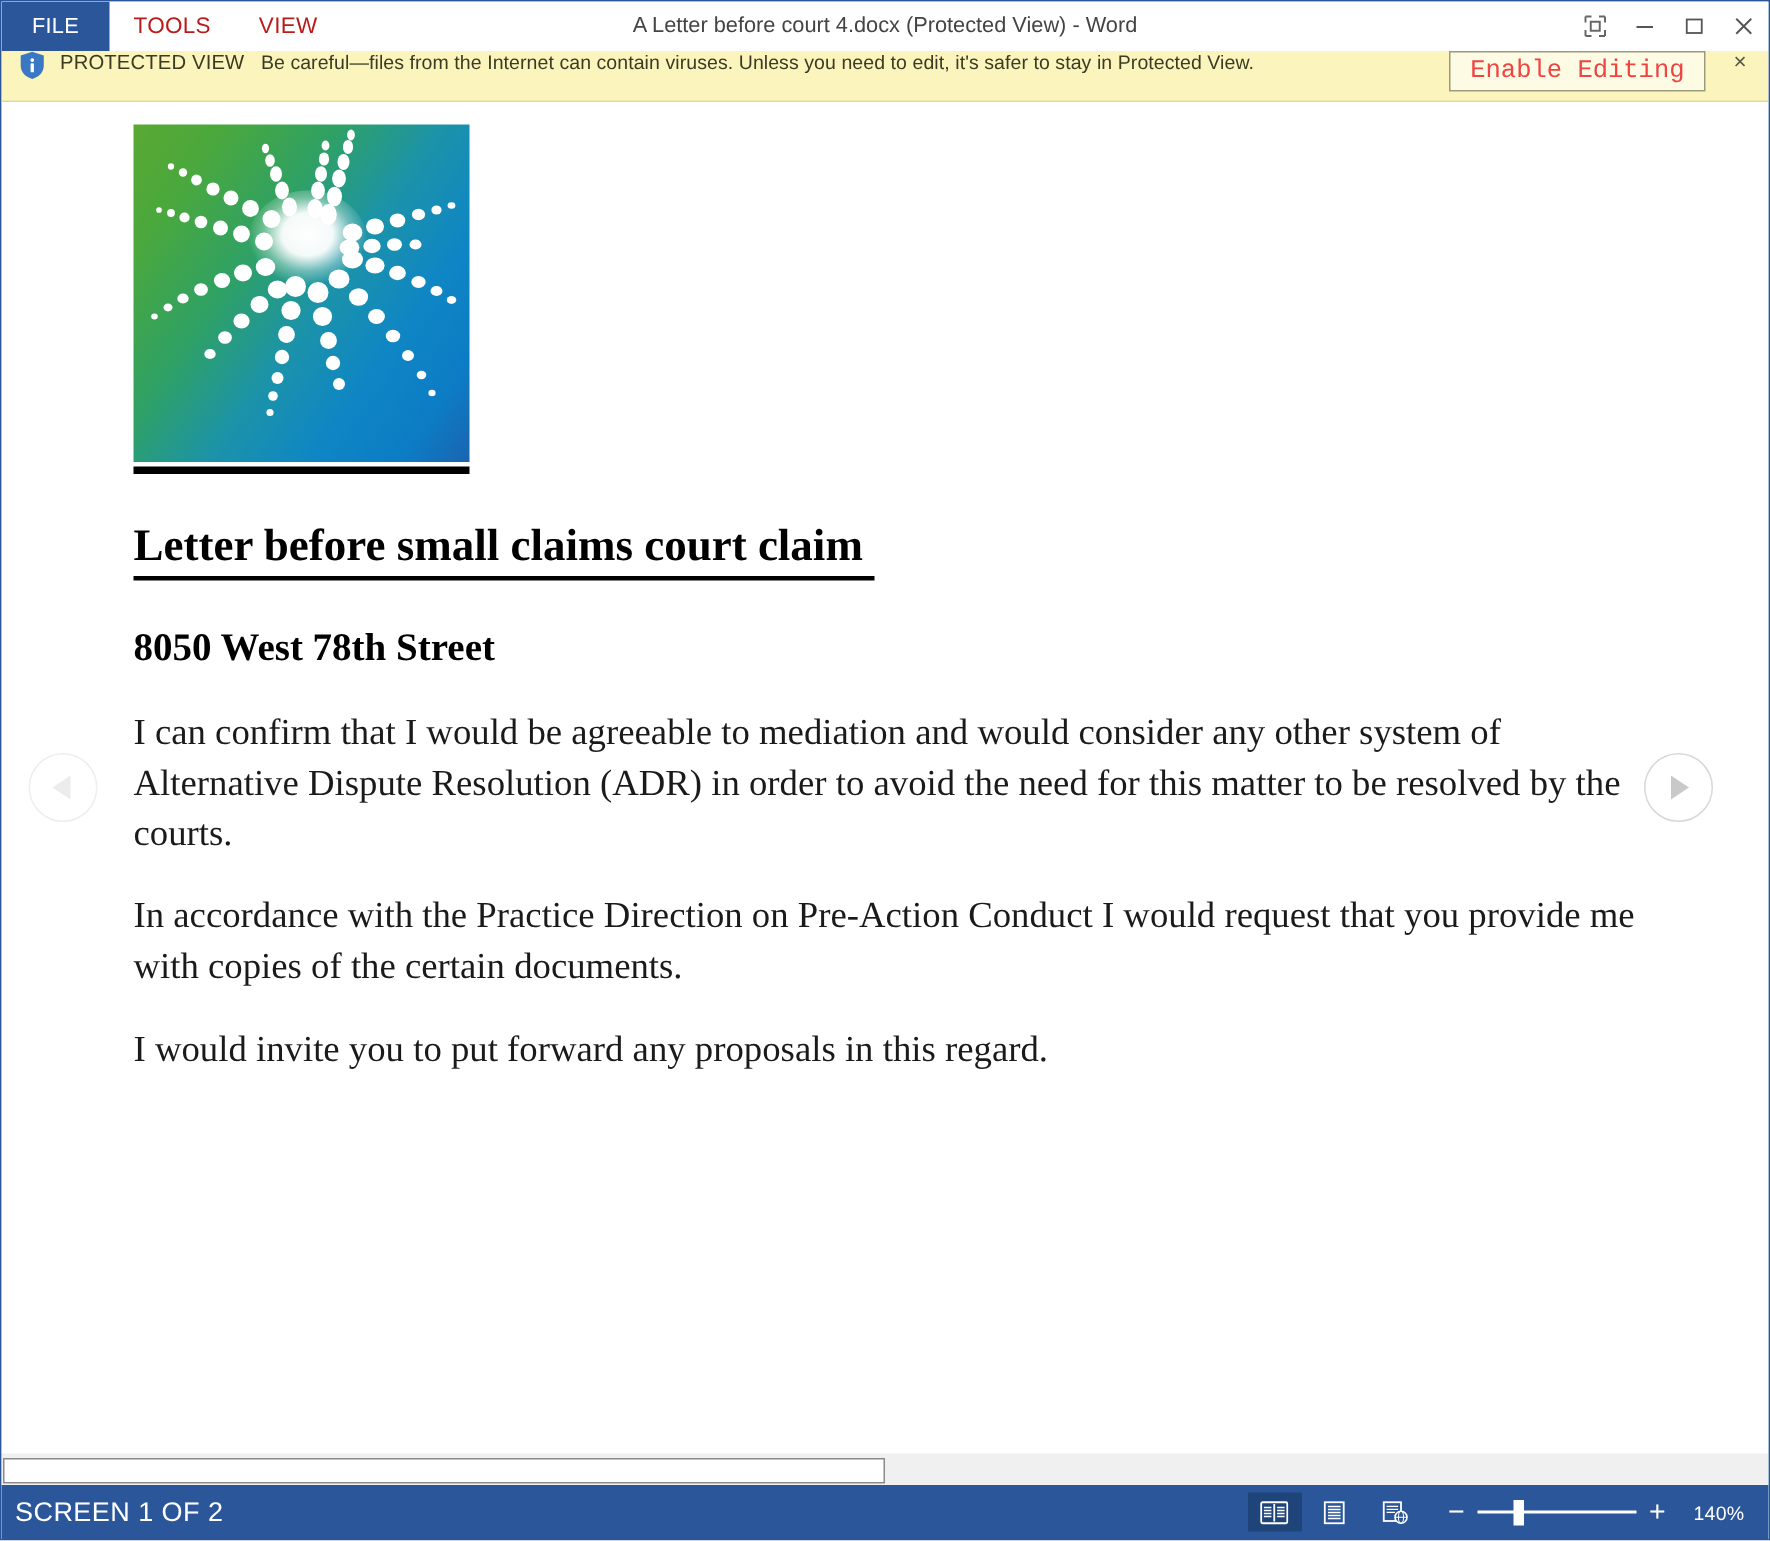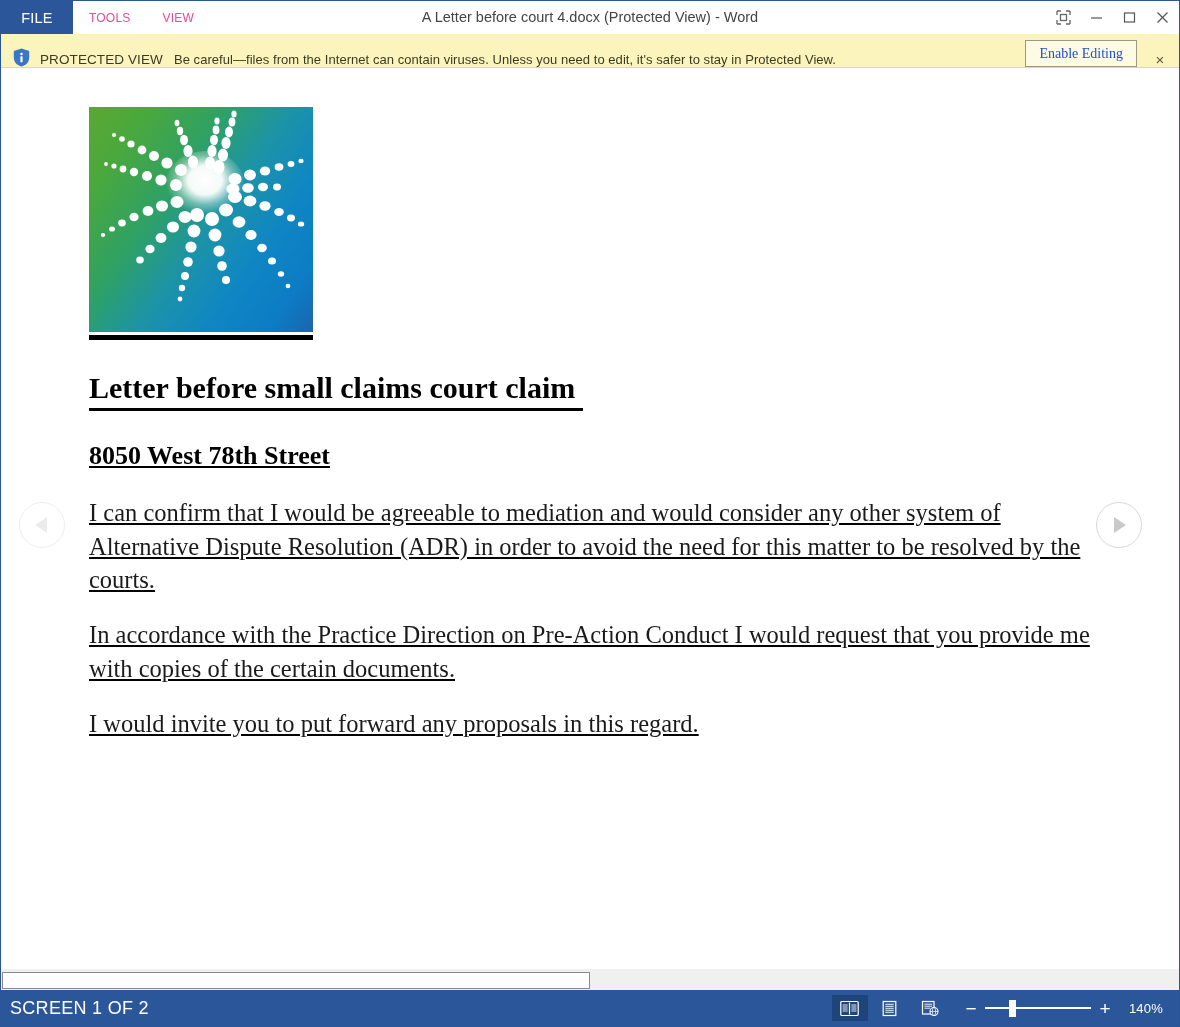--- a/index.html
+++ b/index.html
@@ -41,22 +41,22 @@
     color: #ffffff;
     font-size: 14.5px;
     display: flex;
     align-items: center;
     justify-content: center;
     letter-spacing: 0.2px;
     cursor: pointer;
   }
   .menu-tab {
     padding: 0 16px;
-    color: #ec4899;
-    font-size: 12px;
+    color: #b91c1c;
+    font-size: 15px;
     display: flex;
     align-items: center;
     justify-content: center;
     cursor: pointer;
     letter-spacing: 0.2px;
   }
   .title-spacer { flex: 1; }
   .doc-title {
     position: absolute;
     left: 0; right: 0;
@@ -87,21 +87,21 @@
 
   
   .protected-bar {
     position: absolute;
     left: 0; top: 33px;
     width: 1178px;
     height: 34px;
     background: #fcf4bd;
     border-bottom: 1px solid #e3d99a;
     display: flex;
-    align-items: flex-end;
+    align-items: flex-start;
     box-sizing: border-box;
   }
   .shield {
     margin-left: 12px;
     width: 17px; height: 19px;
     flex: none;
   }
   .pv-label {
     margin-left: 10px;
     font-size: 13.5px;
@@ -115,26 +115,26 @@
     color: #3b3b22;
     letter-spacing: 0.05px;
   }
   .enable-btn {
     margin-left: auto;
     margin-right: 10px;
     height: 25px;
     padding: 0 13px;
     background: #fdfbe4;
     border: 1px solid #9a9a7c;
-    font-size: 14px;
-    color: #1d4ed8;
-    display: flex;
-    align-items: center;
-    cursor: pointer;
-    font-family: Liberation Serif, serif;
+    font-size: 17px;
+    color: #ef4444;
+    display: flex;
+    align-items: center;
+    cursor: pointer;
+    font-family: Liberation Mono, monospace;
   }
   .pv-close {
     width: 26px;
     margin-right: 6px;
     text-align: center;
     font-size: 15px;
     color: #5a5a43;
     cursor: pointer;
     line-height: 1;
   }
@@ -144,25 +144,24 @@
     position: absolute;
     left: 0; top: 67px;
     width: 1178px;
     height: 901px;
     background: #ffffff;
     overflow: hidden;
   }
   .page {
     position: absolute;
     left: 88px;
-    top: 39px;
+    top: 15px;
     width: 1005px;
     font-family: "Liberation Serif", "DejaVu Serif", serif;
     color: #000000;
-    text-decoration: underline;
   }
   .logo {
     position: relative;
     width: 224px;
     height: 225px;
     background: linear-gradient(125deg,
         #5aa832 0%,
         #4aa83d 16%,
         #2fa165 36%,
         #1c93a8 54%,

